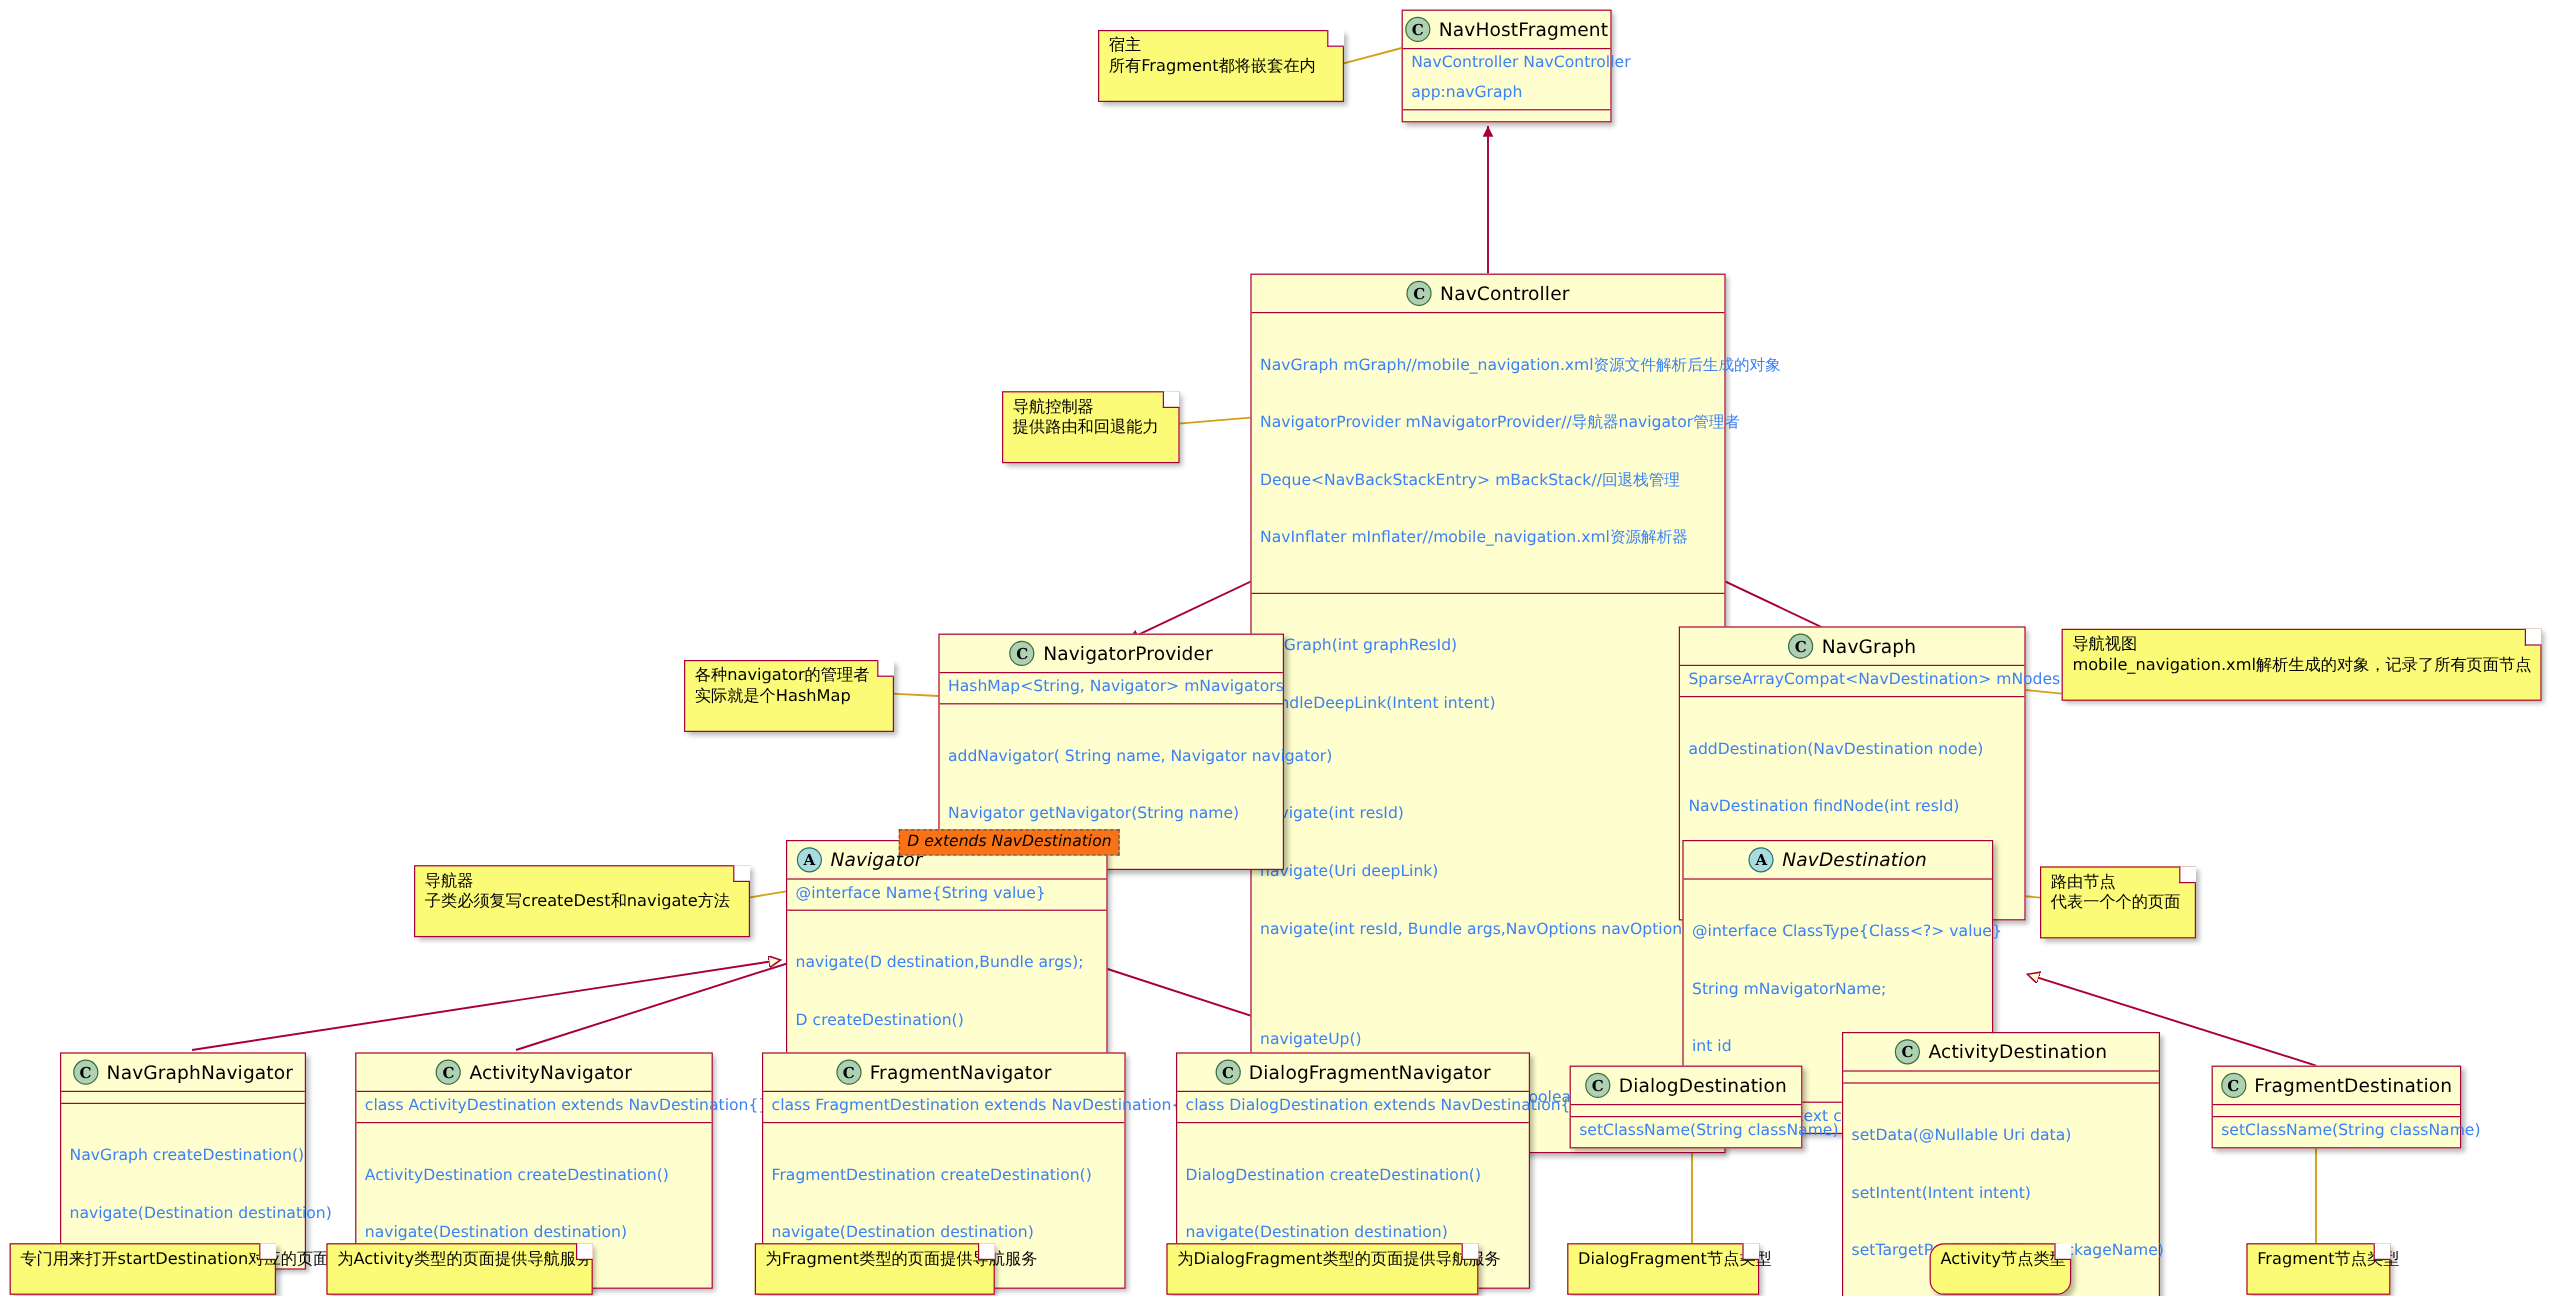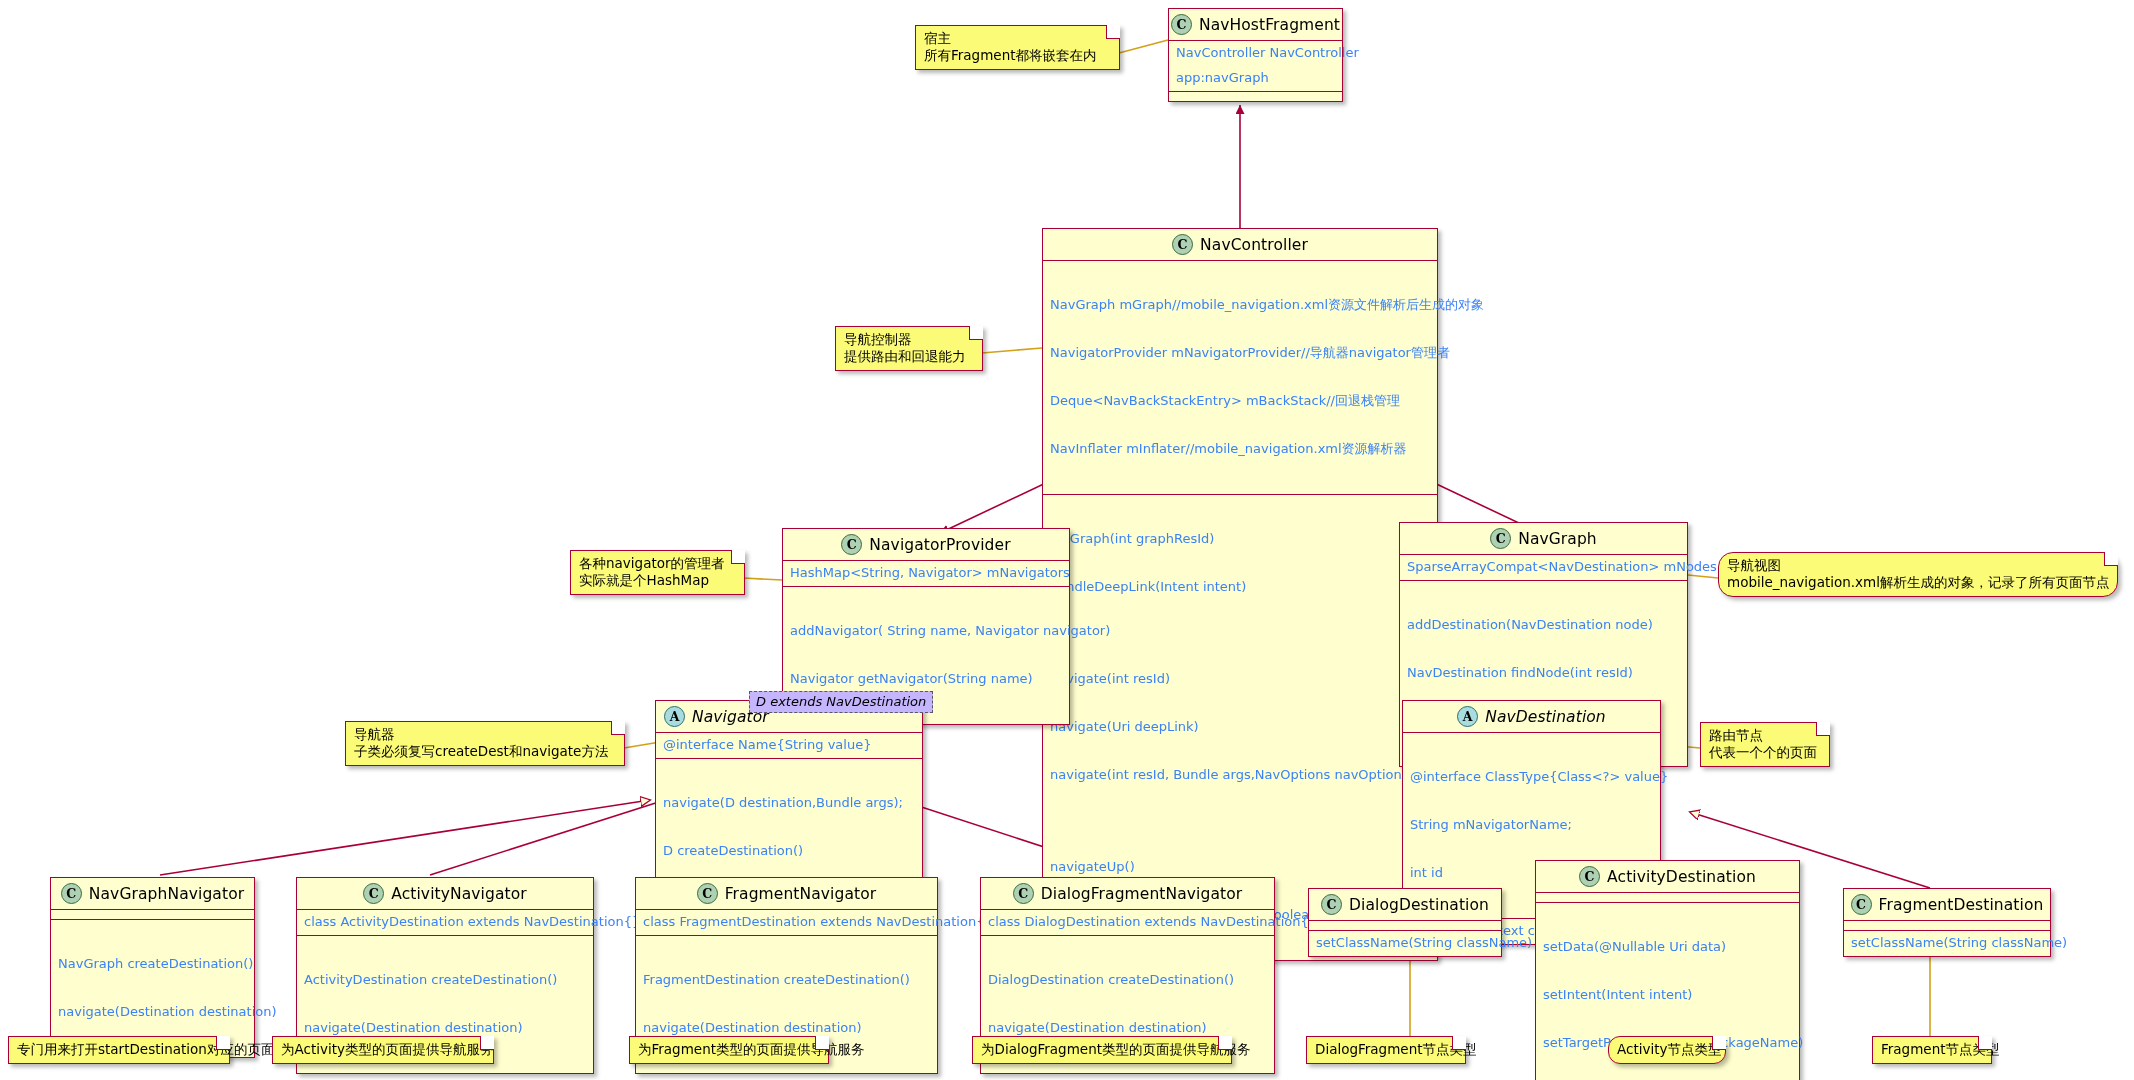--- a/index.html
+++ b/index.html
@@ -66,41 +66,41 @@
     line-height: 16px;
     color: #3b82f6;
     white-space: pre;
   }
   .uml-compartment.empty { padding: 2px 7px; min-height: 5px; }
   .uml-compartment .spacer { display: block; height: 12px; }
 
   
   .generic-param {
     position: absolute;
-    background: #c4b5fd;
+    background: #f97316;
     border: 1.4px dashed #5A5A5A;
     font-size: 13px;
     font-style: italic;
     padding: 2px 6px 3px 6px;
     white-space: nowrap;
     color: #000;
     box-sizing: border-box;
     z-index: 6;
   }
 
   
   .uml-note {
     position: absolute;
     background: #FBFB77;
     border: 1.3px solid #A80036;
     box-shadow: 3px 3px 4px rgba(0,0,0,0.28);
     font-size: 13.5px;
     line-height: 17px;
     color: #000;
-    padding: 4px 20px 5px 8px;
+    padding: 4px 20px 20px 8px;
     white-space: pre;
     box-sizing: border-box;
     z-index: 5;
   }
   .uml-note::after {
     content: "";
     position: absolute;
     top: -1px; right: -1px;
     width: 13px; height: 13px;
     background: #ffffff;
@@ -358,21 +358,21 @@
 
   <div class="uml-note" style="left:915px; top:25px; width:205px;">宿主
 所有Fragment都将嵌套在内</div>
 
   <div class="uml-note" style="left:835px; top:326px; width:148px;">导航控制器
 提供路由和回退能力</div>
 
   <div class="uml-note" style="left:570px; top:550px; width:175px;">各种navigator的管理者
 实际就是个HashMap</div>
 
-  <div class="uml-note" style="left:1718px; top:552px; width:400px;border-radius:15px;">导航视图
+  <div class="uml-note" style="left:1718px; top:524px; width:400px;">导航视图
 mobile_navigation.xml解析生成的对象，记录了所有页面节点</div>
 
   <div class="uml-note" style="left:345px; top:721px; width:280px;">导航器
 子类必须复写createDest和navigate方法</div>
 
   <div class="uml-note" style="left:1700px; top:722px; width:130px;">路由节点
 代表一个个的页面</div>
 
   <div class="uml-note" style="left:8px; top:1036px; width:222px;">专门用来打开startDestination对应的页面</div>
 

